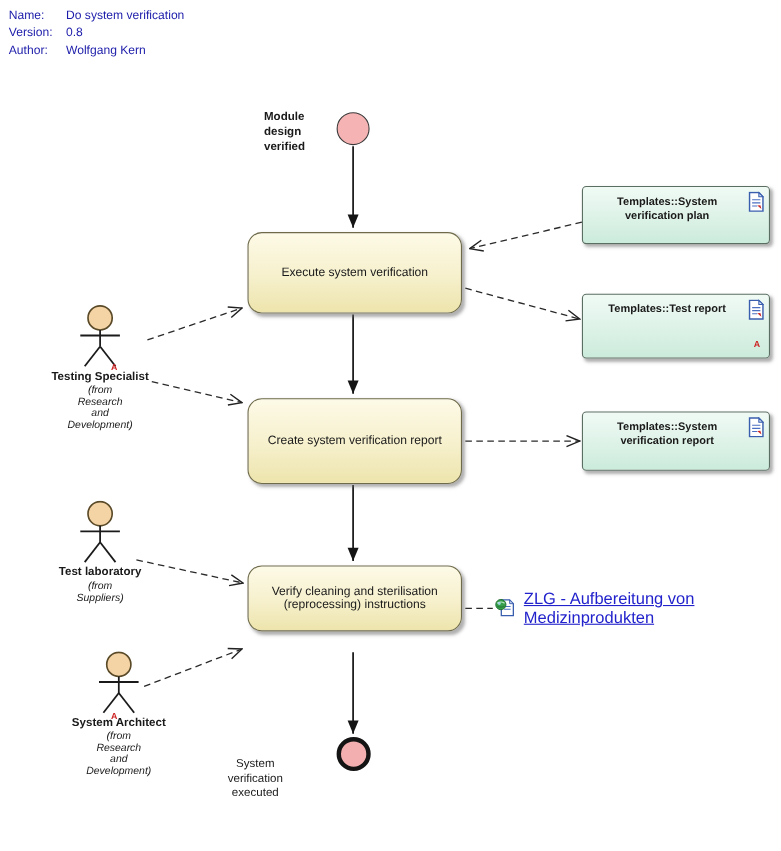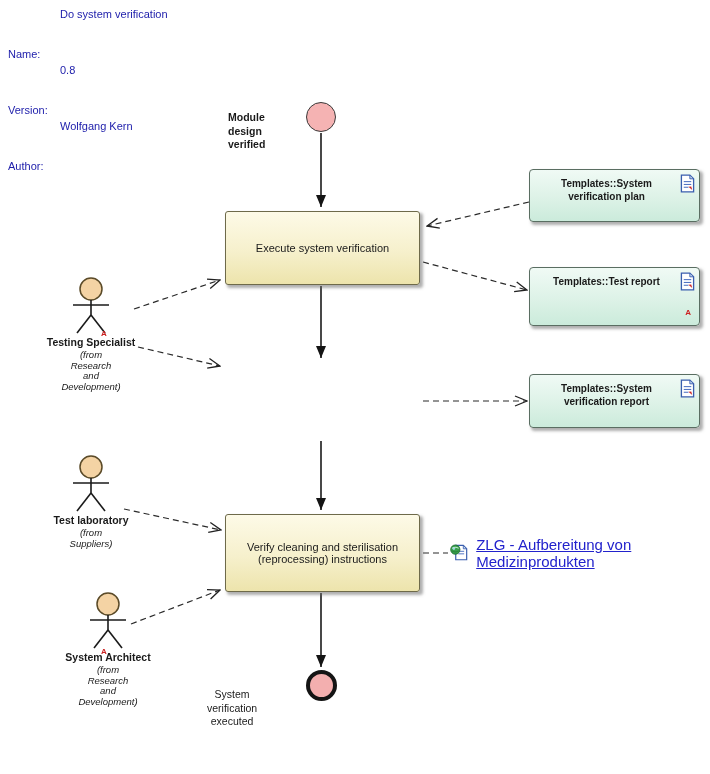--- a/index.html
+++ b/index.html
@@ -3,26 +3,26 @@
 <meta charset="utf-8">
 <style>
   html,body{margin:0;padding:0;background:#fff;}
   .canvas{
     position:relative;width:710px;height:774px;background:#ffffff;overflow:hidden;
     font-family:"Liberation Sans",sans-serif;color:#1a1a1a;
   }
   
   .hdr{position:absolute;left:8px;top:6px;font-size:11px;line-height:16px;color:#1c1caa;}
   .hdr-row{display:flex;}
-  .hdr-label{width:52px;flex:0 0 52px;margin-top:40px;}
+  .hdr-label{width:52px;flex:0 0 52px;}
   
   svg.connectors{position:absolute;left:0;top:0;width:710px;height:774px;pointer-events:none;}
   
   .activity{
-    position:absolute;width:195px;border:1.2px solid #6e6a4a;border-radius:3px;
+    position:absolute;width:195px;border:1.2px solid #6e6a4a;border-radius:13px;
     background:linear-gradient(180deg,#FDFAE7 0%,#F6F0CC 55%,#EDE4AC 100%);
     box-shadow:2.5px 2.5px 3px rgba(110,110,110,.55);
     display:flex;align-items:center;justify-content:center;text-align:center;
     font-size:11px;padding:0 12px;box-sizing:border-box;
   }
   .tmpl{
     position:absolute;width:171px;border:1.2px solid #5a6e62;border-radius:4px;
     background:linear-gradient(180deg,#F0FAF5 0%,#DDF2E7 55%,#CBEBDB 100%);
     box-shadow:2.5px 2.5px 3px rgba(110,110,110,.55);
     text-align:center;font-weight:bold;font-size:10px;line-height:13px;
@@ -33,21 +33,21 @@
   .tmpl .marker-a{right:8px;bottom:8px;}
   .start-node{
     position:absolute;left:306px;top:102px;width:28px;height:28px;border-radius:50%;
     background:#F5B3B3;border:1.5px solid #3a3a3a;
   }
   .end-node{
     position:absolute;left:306px;top:670px;width:23px;height:23px;border-radius:50%;
     background:#F3AFAF;border:4.5px solid #141414;
   }
   .free-label{position:absolute;font-size:10.5px;line-height:13.5px;white-space:pre-line;}
-  .start-label{left:228px;top:100px;font-weight:bold;margin-top:11px;}
+  .start-label{left:240px;top:100px;font-weight:bold;}
   .end-label{left:207px;top:688px;text-align:center;}
   
   .actor{position:absolute;width:140px;text-align:center;}
   .actor svg{display:block;margin:0 auto;}
   .actor-name{font-size:10.5px;font-weight:bold;line-height:12px;margin-top:1px;}
   .actor-from{font-size:9.5px;font-style:italic;line-height:10.5px;white-space:pre-line;margin-top:2px;}
   
   .zlg{position:absolute;left:449px;top:536px;display:flex;align-items:center;gap:7px;}
   .zlg-link{font-size:15px;color:#2222CC;text-decoration:underline;cursor:pointer;}
 </style>
@@ -101,21 +101,24 @@
   </svg>
 
   <div class="start-node"></div>
   <div class="free-label start-label">Module
 design
 verified</div>
 
   <div class="activity" style="left:225px;top:211px;height:74px;">
     <span>Execute system verification</span>
   </div>
-  <div class="activity" style="left:225px;top:514px;height:78px;">
+  <div class="activity" style="left:225px;top:362px;height:78px;">
+    <span>Create system verification report</span>
+  </div>
+  <div class="activity" style="left:225px;top:514px;height:60px;">
     <span>Verify cleaning and sterilisation (reprocessing) instructions</span>
   </div>
 
   <div class="tmpl" style="left:529px;top:169px;height:53px;">
     <span>Templates::System verification plan</span>
     <svg class="doc-ic" width="15" height="19" viewBox="0 0 16 20">
       <path d="M1.5,1 h9 l4,4 v14 h-13 z" fill="#ffffff" stroke="#3a5eae" stroke-width="1.4"></path>
       <path d="M10.5,1 l4,4 h-4 z" fill="#cfe0f5" stroke="#3a5eae" stroke-width="1"></path>
       <line x1="4" y1="8" x2="12" y2="8" stroke="#4a6ec0" stroke-width="1.1"></line>
       <line x1="4" y1="11" x2="12" y2="11" stroke="#4a6ec0" stroke-width="1.1"></line>

